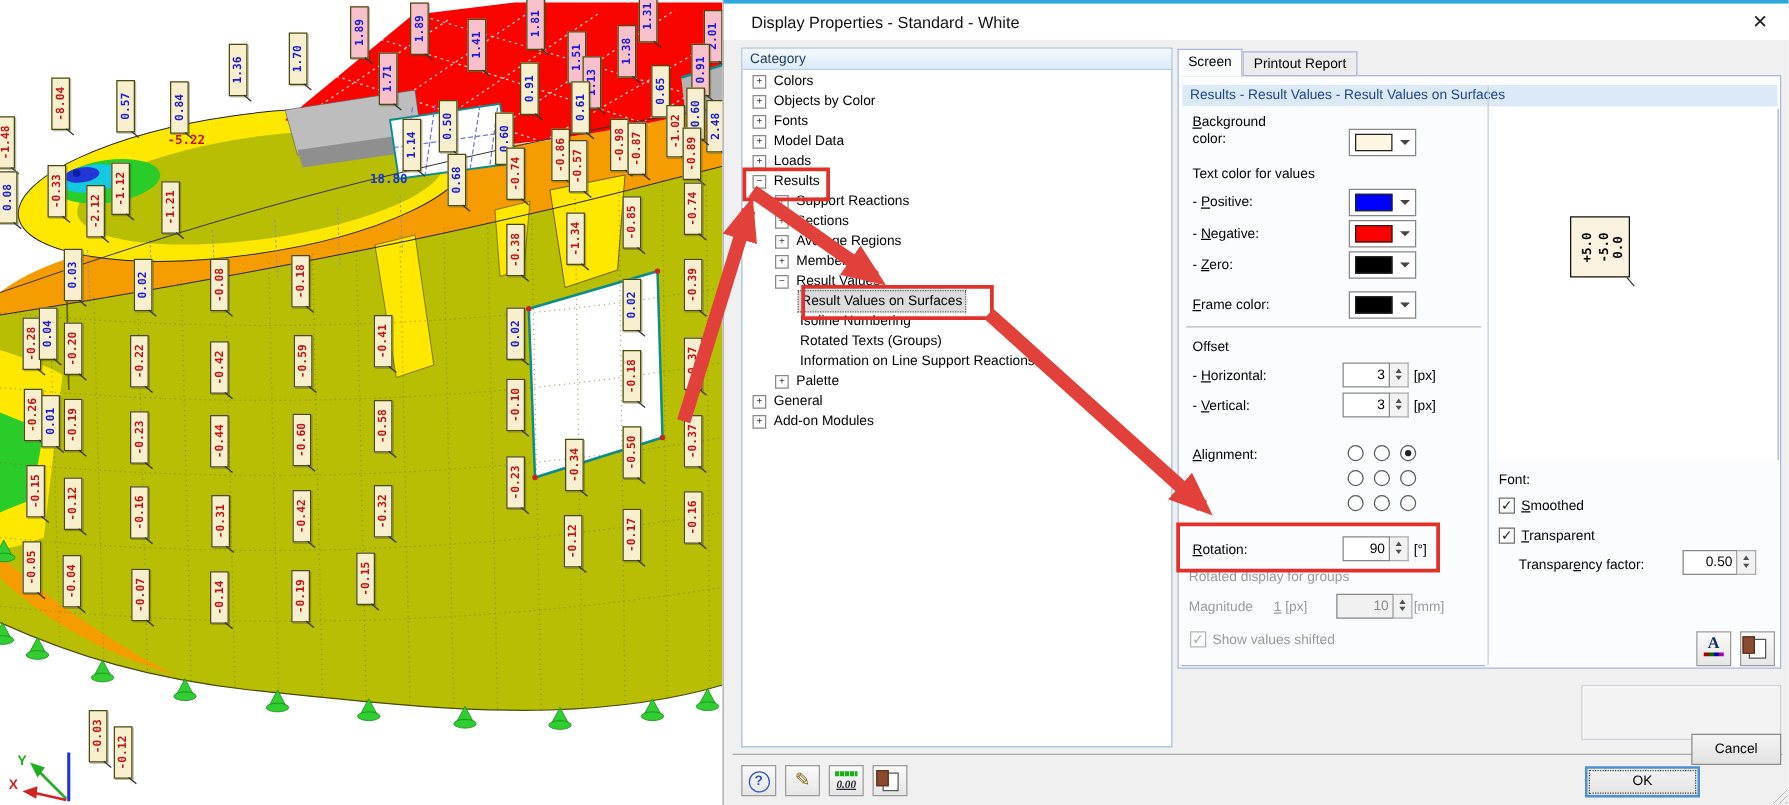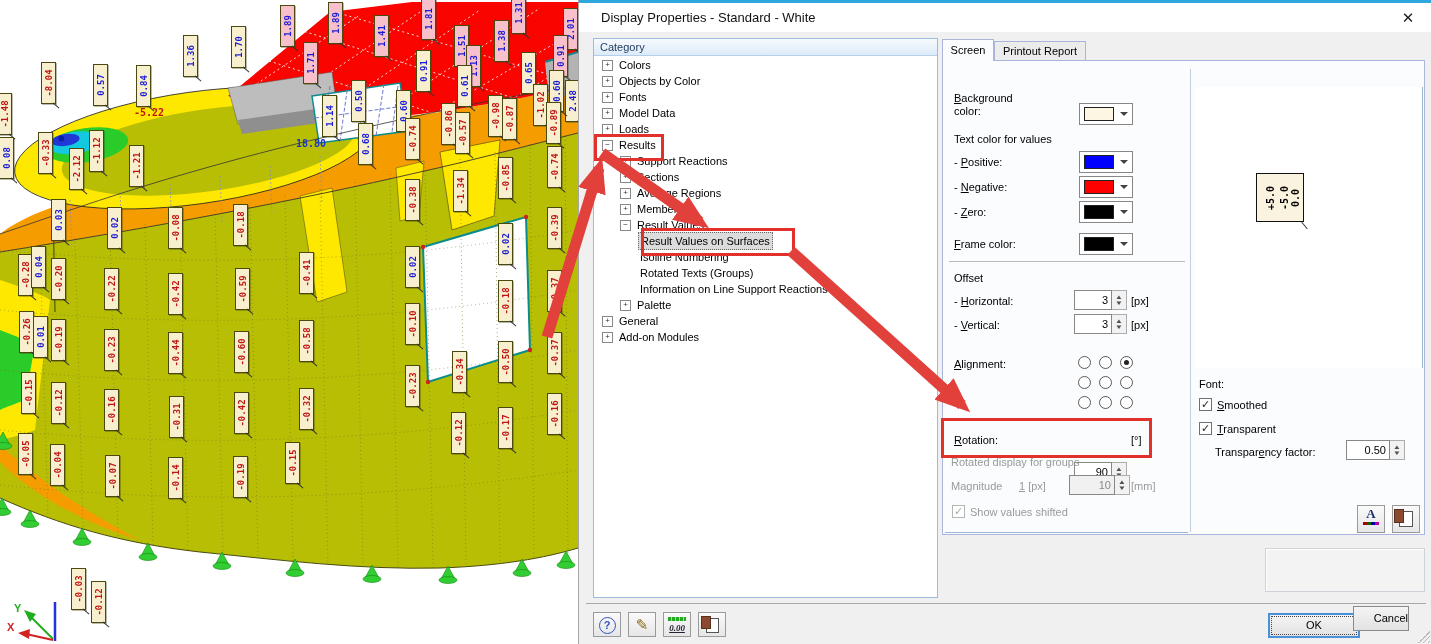--- a/index.html
+++ b/index.html
@@ -581,20 +581,21 @@
           <span class="expander">+</span>
           <span class="tlabel">Add-on Modules</span>
         </div>
       </div>
   </div>
 
   <div class="tab" id="tab-screen">Screen</div>
   <div class="tab" id="tab-print">Printout Report</div>
 
   <div id="tabpage">
+    <div id="secheader">Results - Result Values - Result Values on Surfaces</div>
 
     <div class="lbl" style="left:11px;top:31px;line-height:13px;width:90px;white-space:pre-line;"><u>B</u>ackground
 color:</div>
     <div class="cdrop" style="left:136px;top:42px;">
       <span class="sw" style="background: rgb(253, 246, 227);"></span>
         <span class="chev"></span>
     </div>
 
     <div class="lbl" style="left:11px;top:72px;">Text color for values</div>
     <div class="lbl" style="left:11px;top:95px;">- <u>P</u>ositive:</div>
@@ -647,21 +648,21 @@
         <span class="radio on" style="left: 177px; top: 295px;"></span>
         <span class="radio" style="left: 135px; top: 315px;"></span>
         <span class="radio" style="left: 156px; top: 315px;"></span>
         <span class="radio" style="left: 177px; top: 315px;"></span>
         <span class="radio" style="left: 135px; top: 335px;"></span>
         <span class="radio" style="left: 156px; top: 335px;"></span>
         <span class="radio" style="left: 177px; top: 335px;"></span>
       </div>
 
     <div class="lbl" style="left:11px;top:373px;"><u>R</u>otation:</div>
-    <div class="spin" style="left:131px;top:368px;margin-top:33px;">
+    <div class="spin" style="left:131px;top:368px;">
       <div class="spinval">90</div>
       <div class="spinbtns">
           <i>▲</i>
           <i>▼</i>
         </div>
     </div>
     <div class="unit lbl" style="left:188px;top:373px;">[°]</div>
 
     <div class="lbl dis" style="left:8px;top:395px;">Rotated display for groups</div>
     <div class="lbl dis" style="left:8px;top:419px;">Magnitude</div>
@@ -726,21 +727,21 @@
     <div style="margin:4px 4px 0;height:4px;background:repeating-linear-gradient(90deg,#2a2 0 3px,#8e8 3px 4px);"></div>
     <span style="font:bold italic 9px 'Liberation Serif',serif;color:#223;text-decoration:underline;">0.00</span>
   </div>
   <div class="iconbtn" style="left:119px;top:612px;">
     <span style="position:relative;display:inline-block;width:11px;height:13px;border:1px solid #555;background:#fff;top:5px;">
       <span style="position:absolute;left:-6px;top:-3px;width:8px;height:11px;background:#8b4a2f;border:1px solid #5a2f1d;"></span>
     </span>
   </div>
 
   <div class="btn" id="ok-btn" style="left:689px;top:613px;width:92px;height:25px;">OK</div>
-  <div class="btn" id="cancel-btn" style="left:774px;top:606px;width:56px;height:25px;text-align:right;">Cancel</div>
+  <div class="btn" id="cancel-btn" style="left:774px;top:587px;width:72px;height:25px;">Cancel</div>
   <div id="grip"></div>
 </div>
 
 <div class="redbox" style="left:594px;top:134px;width:64px;height:21px;"></div>
 <div class="redbox" style="left:641px;top:228px;width:148px;height:22px;"></div>
 <div class="redbox" style="left:941px;top:418px;width:205px;height:34px;"></div>
 
 <svg id="arrows">
   <defs>
     <marker id="ah" markerUnits="strokeWidth" markerWidth="3.2" markerHeight="2.6" refX="2.2" refY="1.3" orient="auto">

